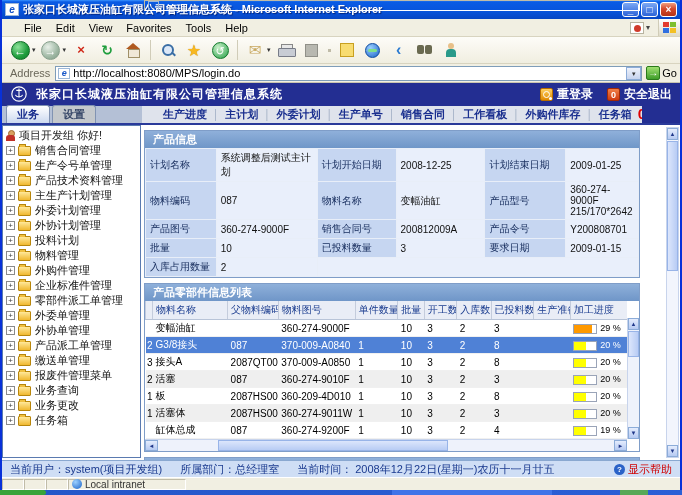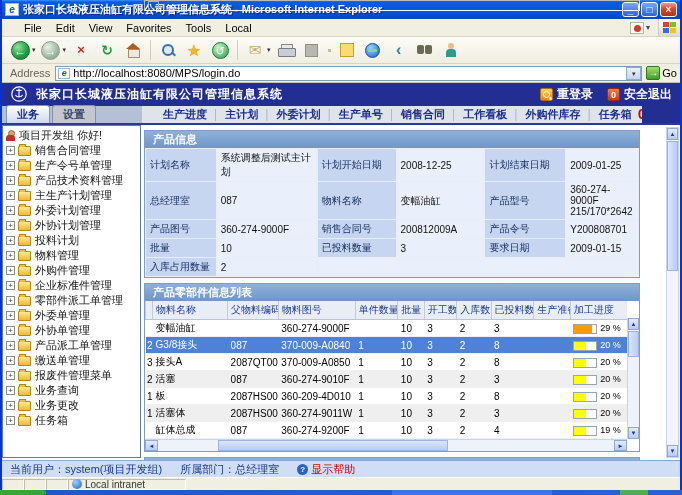--- a/index.html
+++ b/index.html
@@ -180,21 +180,21 @@
     <span class="winbtn close">×</span>
   </div>
 
   <div class="menubar">
     <span style="display:flex;">
         <span class="mi">File</span>
         <span class="mi">Edit</span>
         <span class="mi">View</span>
         <span class="mi">Favorites</span>
         <span class="mi">Tools</span>
-        <span class="mi">Local</span>
+        <span class="mi">Help</span>
       </span>
     <span class="spacer"></span>
     <span class="brandicon"></span>
     <span class="mcaret">▾</span>
     <span class="flagtile">
       <span class="flag">
           <i></i>
           <i></i>
           <i></i>
           <i></i>
@@ -438,21 +438,21 @@
             <tbody id="pi-body">
               <tr>
                 <td class="pl">计划名称</td>
                 <td class="pv">系统调整后测试主计划</td>
                 <td class="pl">计划开始日期</td>
                 <td class="pv">2008-12-25</td>
                 <td class="pl">计划结束日期</td>
                 <td class="pv">2009-01-25</td>
               </tr>
               <tr>
-                <td class="pl">总经理室</td>
+                <td class="pl">物料编码</td>
                 <td class="pv">087</td>
                 <td class="pl">物料名称</td>
                 <td class="pv">变幅油缸</td>
                 <td class="pl">产品型号</td>
                 <td class="pv">360-274-9000F 215/170*2642</td>
               </tr>
               <tr>
                 <td class="pl">产品图号</td>
                 <td class="pv">360-274-9000F</td>
                 <td class="pl">销售合同号</td>
@@ -627,20 +627,21 @@
     <div class="pagescroll">
       <div class="sarrow">▲</div>
       <div class="vthumb"></div>
       <div class="sarrow dn" style="position:absolute;bottom:0;left:0;right:0;">▼</div>
     </div>
   </div>
 
   <div class="appstatus">
     <span>当前用户：system(项目开发组)</span>
     <span>所属部门：总经理室</span>
+    <span class="time">当前时间： 2008年12月22日(星期一)农历十一月廿五</span>
     <span class="helplink">
       <span class="helpico">?</span>
       <span>显示帮助</span>
     </span>
   </div>
 
   <div class="browserstatus">
     <span class="bpane main">
         <span class="bpgico">e</span>
       </span>

